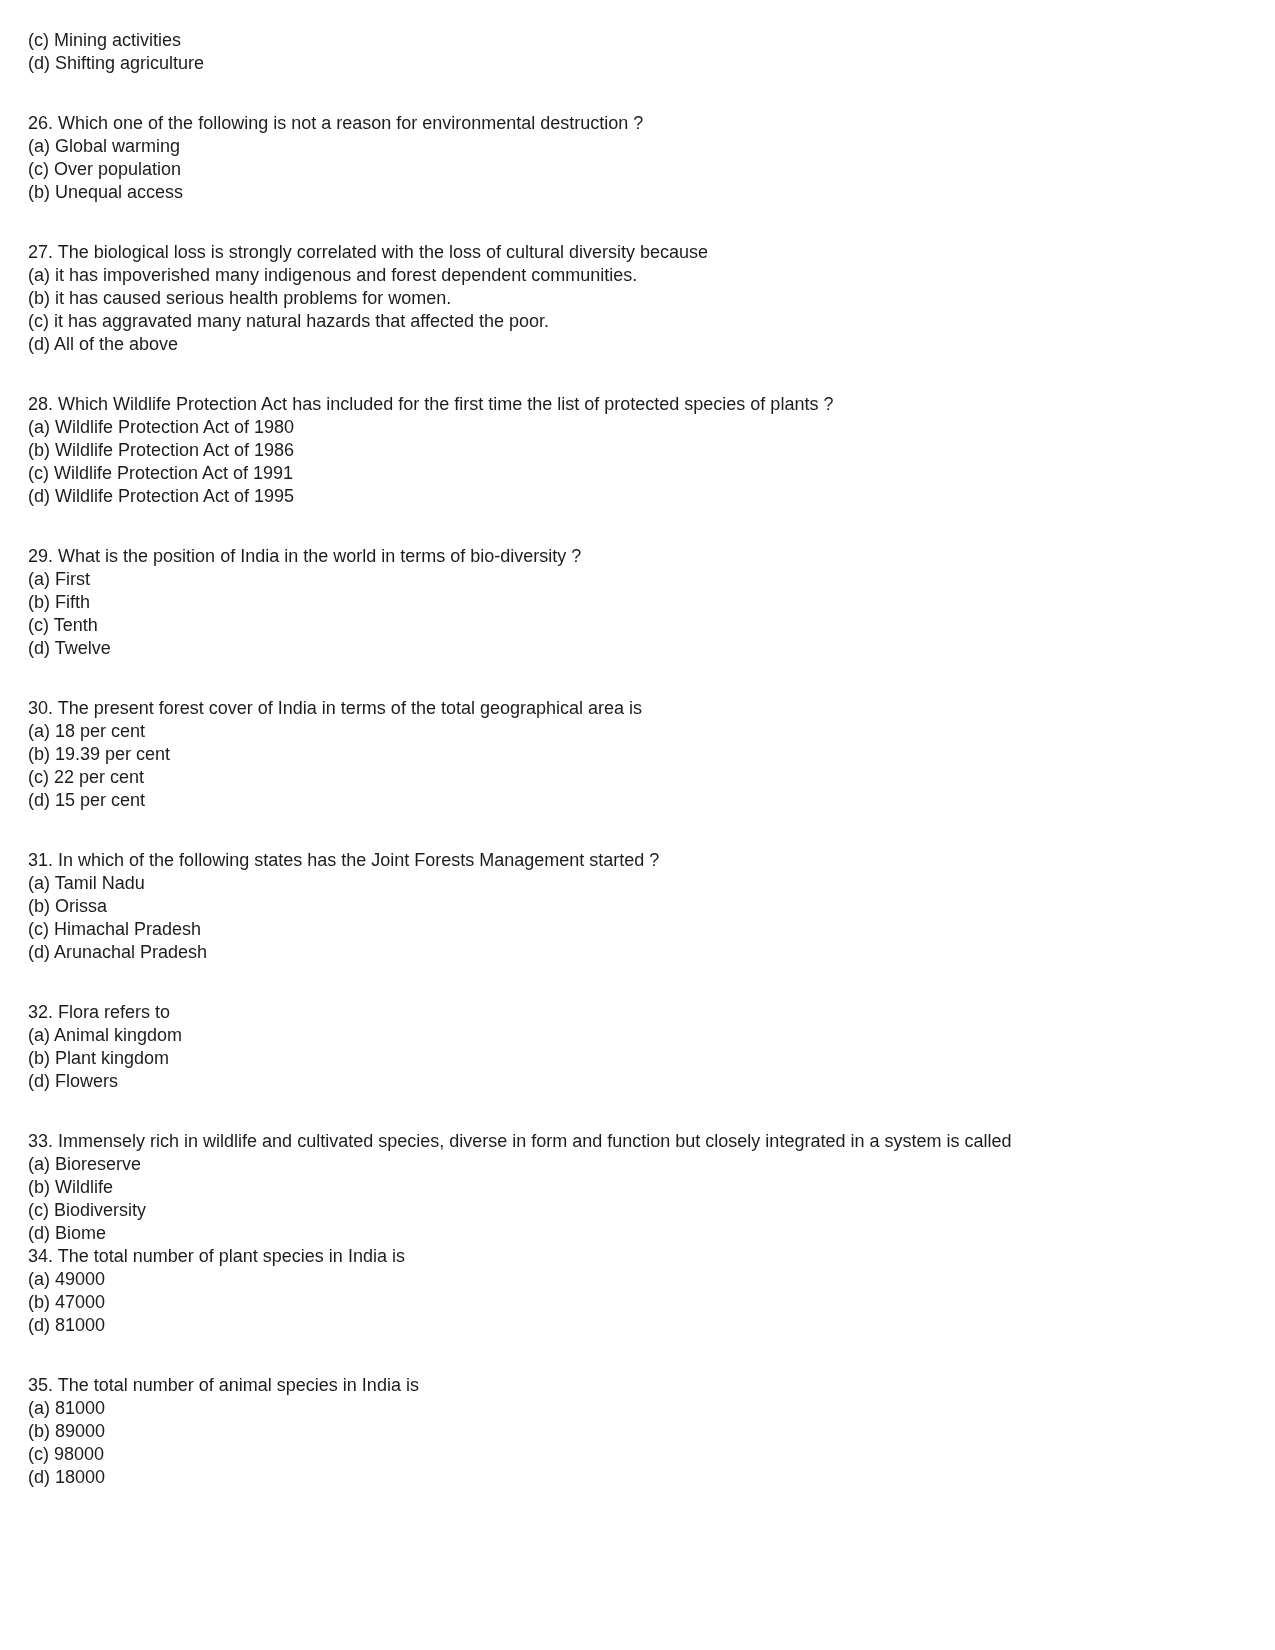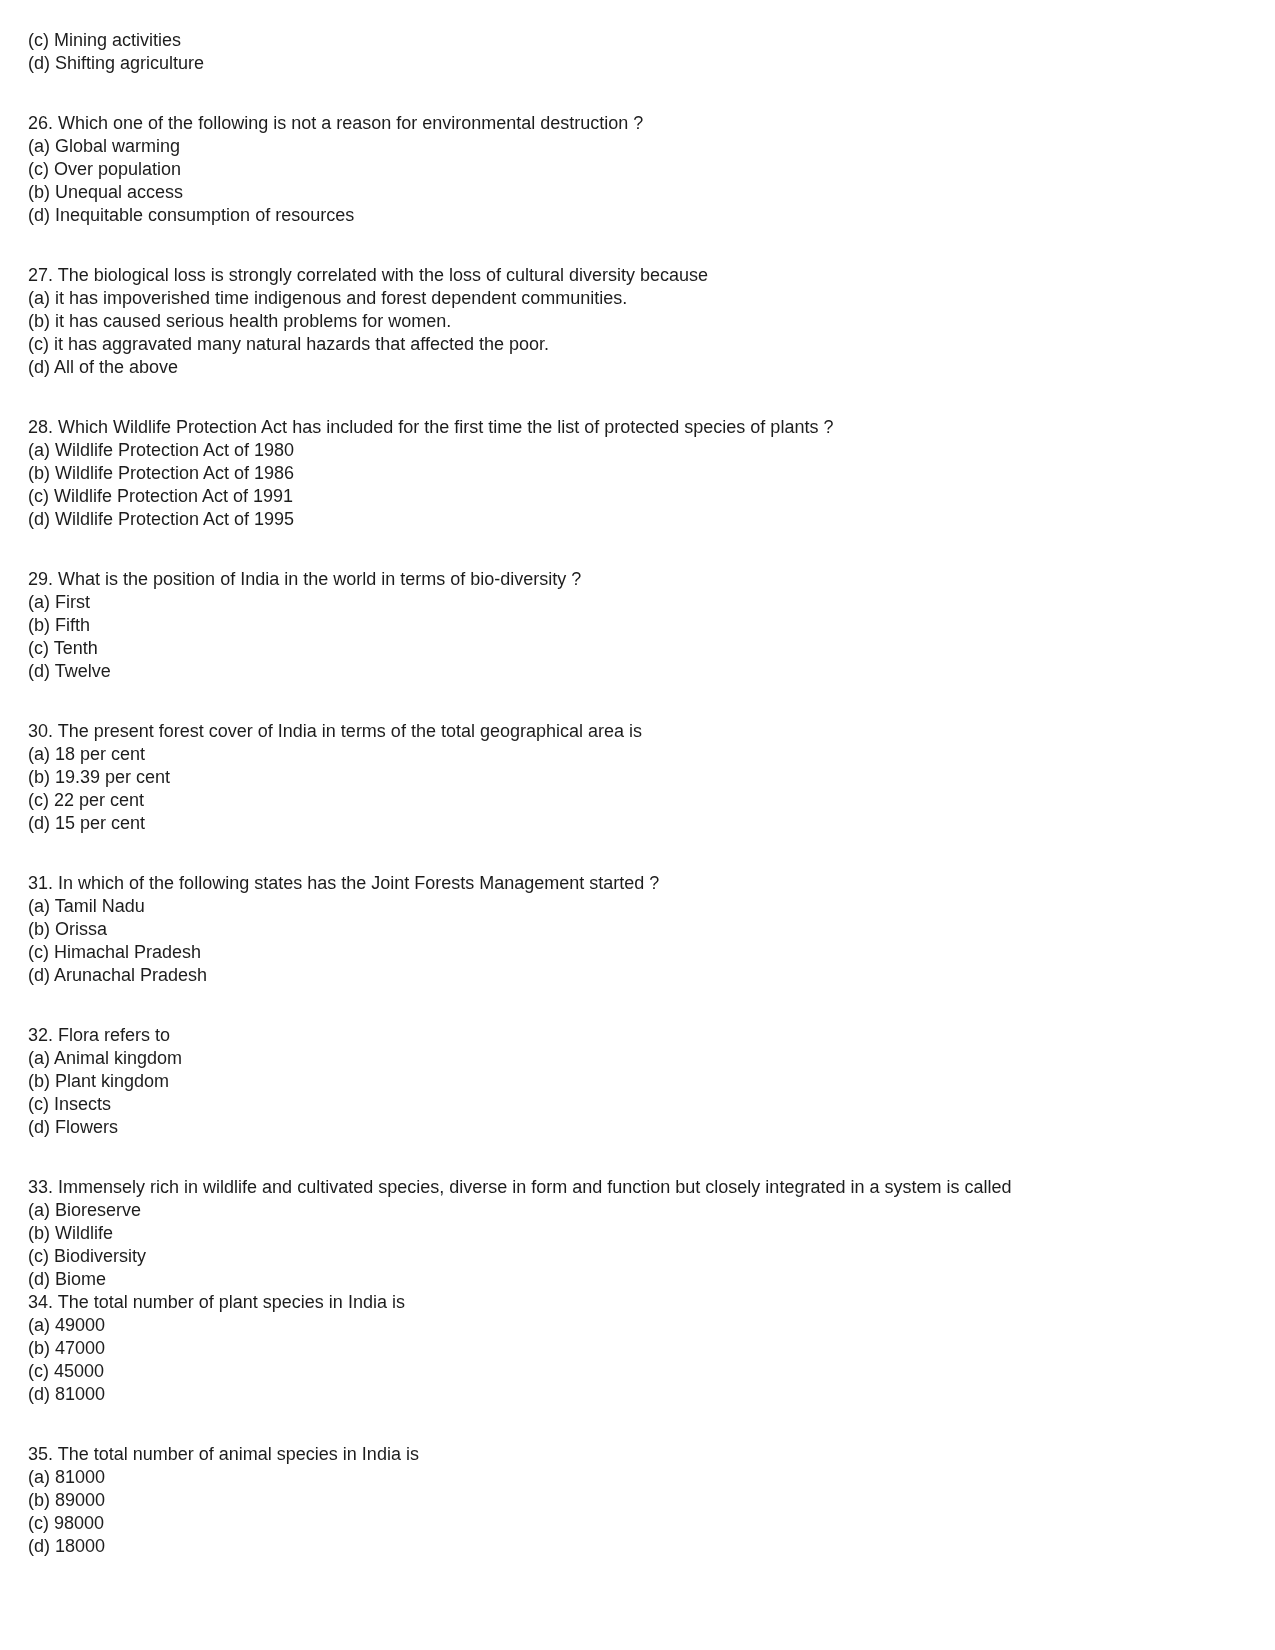--- a/index.html
+++ b/index.html
@@ -43,26 +43,25 @@
   <div class="block">
     <p class="line">(c) Mining activities</p>
     <p class="line">(d) Shifting agriculture</p>
   </div>
 
   <div class="block">
     <p class="line"><span>26.</span> <span>Which one of the following is not a reason for environmental destruction ?</span></p>
     <p class="line">(a) Global warming</p>
     <p class="line">(c) Over population</p>
     <p class="line">(b) Unequal access</p>
-    <p class="line">(d) Inequitable consumption of resources</p>
   </div>
 
   <div class="block">
     <p class="line"><span>27.</span> <span>The biological loss is strongly correlated with the loss of cultural diversity because</span></p>
-    <p class="line">(a) it has impoverished time indigenous and forest dependent communities.</p>
+    <p class="line">(a) it has impoverished many indigenous and forest dependent communities.</p>
     <p class="line">(b) it has caused serious health problems for women.</p>
     <p class="line">(c) it has aggravated many natural hazards that affected the poor.</p>
     <p class="line">(d) All of the above</p>
   </div>
 
   <div class="block">
     <p class="line"><span>28.</span> <span>Which Wildlife Protection Act has included for the first time the list of protected species of plants ?</span></p>
     <p class="line">(a) Wildlife Protection Act of 1980</p>
     <p class="line">(b) Wildlife Protection Act of 1986</p>
     <p class="line">(c) Wildlife Protection Act of 1991</p>
@@ -90,37 +89,35 @@
     <p class="line">(a) Tamil Nadu</p>
     <p class="line">(b) Orissa</p>
     <p class="line">(c) Himachal Pradesh</p>
     <p class="line">(d) Arunachal Pradesh</p>
   </div>
 
   <div class="block">
     <p class="line"><span>32.</span> <span>Flora refers to</span></p>
     <p class="line">(a) Animal kingdom</p>
     <p class="line">(b) Plant kingdom</p>
-    <p class="line">(c) Insects</p>
     <p class="line">(d) Flowers</p>
   </div>
 
   <div class="block">
     <p class="line"><span>33.</span> <span>Immensely rich in wildlife and cultivated species, diverse in form and function but closely integrated in a system is called</span></p>
     <p class="line">(a) Bioreserve</p>
     <p class="line">(b) Wildlife</p>
     <p class="line">(c) Biodiversity</p>
     <p class="line">(d) Biome</p>
   </div>
 
   <div class="block flush">
     <p class="line"><span>34.</span> <span>The total number of plant species in India is</span></p>
     <p class="line">(a) 49000</p>
     <p class="line">(b) 47000</p>
-    <p class="line">(c) 45000</p>
     <p class="line">(d) 81000</p>
   </div>
 
   <div class="block">
     <p class="line"><span>35.</span> <span>The total number of animal species in India is</span></p>
     <p class="line">(a) 81000</p>
     <p class="line">(b) 89000</p>
     <p class="line">(c) 98000</p>
     <p class="line">(d) 18000</p>
   </div>

